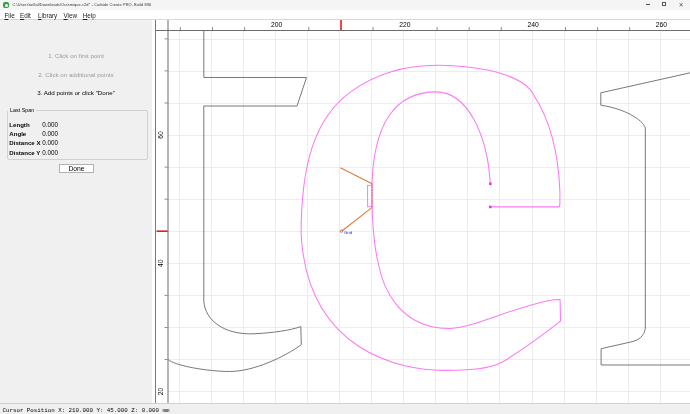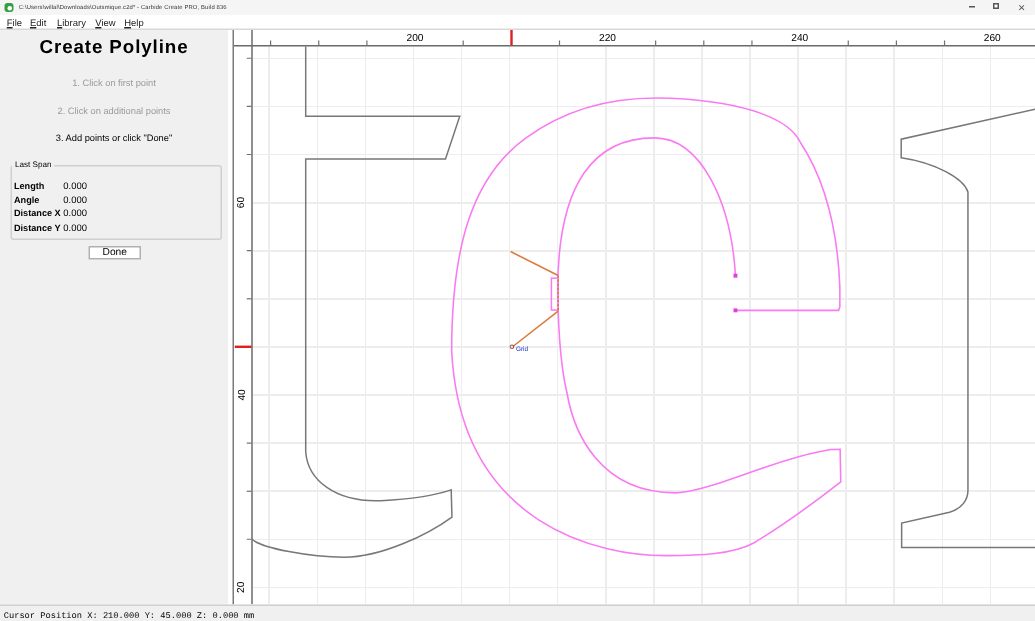--- a/index.html
+++ b/index.html
@@ -40,21 +40,20 @@
   <div style="position:absolute;left:678.5px;top:1px;font-size:6.2px;color:#555;">✕</div>
 </div>
 <div id="menubar">
   <div class="menuitem" style="left:4.5px;"><u>F</u>ile</div>
   <div class="menuitem" style="left:20px;"><u>E</u>dit</div>
   <div class="menuitem" style="left:38px;"><u>L</u>ibrary</div>
   <div class="menuitem" style="left:63.5px;"><u>V</u>iew</div>
   <div class="menuitem" style="left:82.8px;"><u>H</u>elp</div>
 </div>
 <div id="panel">
-  <div id="ptitle">Create Polyline</div>
   <div class="instr" style="top:32px;color:#9a9a9a;">1. Click on first point</div>
   <div class="instr" style="top:51px;color:#9a9a9a;">2. Click on additional points</div>
   <div class="instr" style="top:69px;color:#000;">3. Add points or click "Done"</div>
   <div id="groupbox"></div>
   <div id="gblabel">Last Span</div>
   <div class="frow" style="top:101px;">Length</div>
     <div class="fval" style="top:101px;">0.000</div>
   <div class="frow" style="top:110.2px;">Angle</div>
     <div class="fval" style="top:110.2px;">0.000</div>
   <div class="frow" style="top:119.4px;">Distance X</div>

